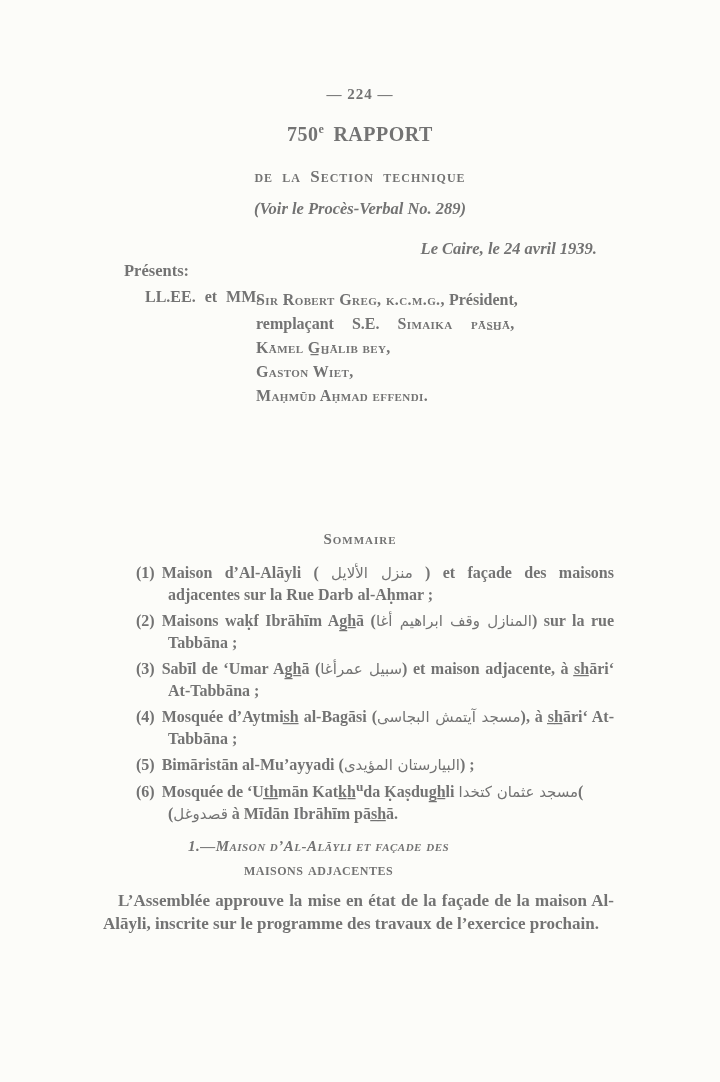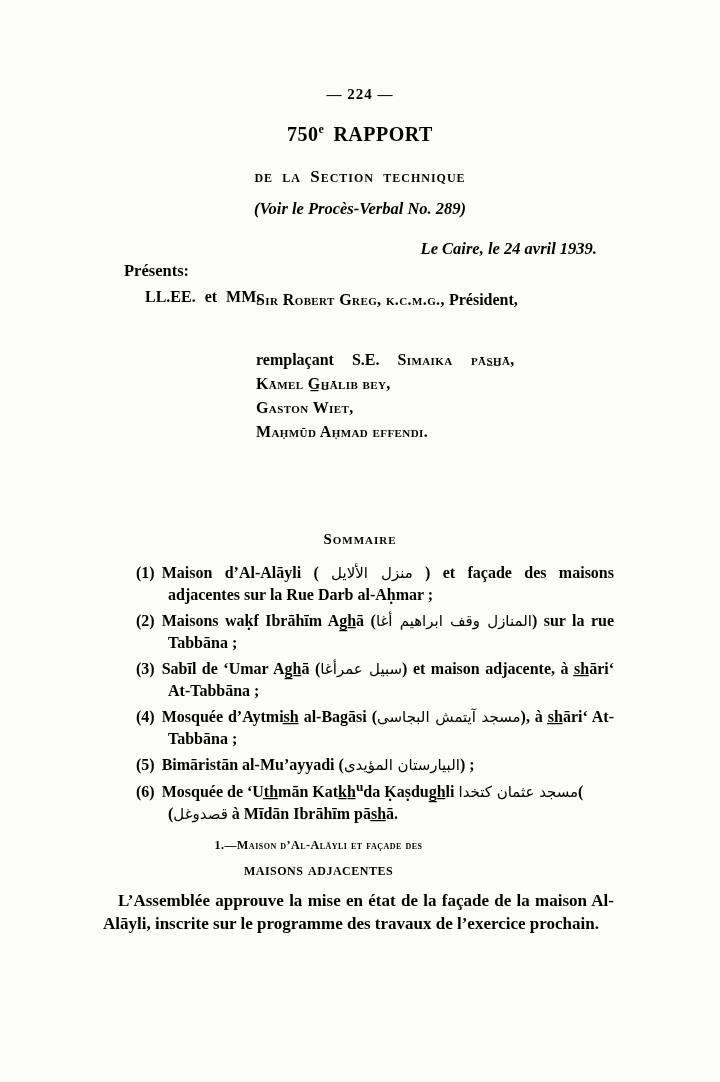--- a/index.html
+++ b/index.html
@@ -1,39 +1,39 @@
 <!DOCTYPE html>
 <html><head>
 <meta charset="utf-8">
 <style>
   html,body{margin:0;padding:0;}
   body{width:720px;height:1082px;background:#e8e8e6;}
   .page{
     position:relative;width:720px;height:1082px;background:#fcfcf9;
-    color:#000000;font-family:"Liberation Serif","DejaVu Serif",serif;
+    color:#737373;font-family:"Liberation Serif","DejaVu Serif",serif;
     font-weight:bold;overflow:hidden;
   }
   .abs{position:absolute;}
   #pageno{top:86px;left:0;right:0;text-align:center;font-size:15px;letter-spacing:1px;}
   #title{top:123px;left:0;right:0;text-align:center;font-size:20px;letter-spacing:0.5px;}
   #title sup{font-size:12px;}
   .tword{margin-left:9px;}
   #subtitle{top:167px;left:0;right:0;text-align:center;font-size:17px;letter-spacing:1px;word-spacing:4px;}
   #reference{top:199px;left:0;right:0;text-align:center;font-style:italic;font-size:16.5px;}
   #dateline{top:239px;right:123px;font-style:italic;font-size:16.5px;}
   #presents{top:261px;left:124px;font-size:16.5px;}
   #honorifics{top:288px;left:145px;font-size:16px;word-spacing:5px;}
   #names{top:288px;left:256px;width:360px;font-size:16px;line-height:24px;}
-  #names .nline:nth-child(2){word-spacing:14px;margin-top:36px;}
+  #names .nline:nth-child(2){word-spacing:14px;}
   #excuse{top:481px;left:124px;font-size:16.5px;}
   #som-title{top:531px;left:0;right:0;text-align:center;font-size:15px;letter-spacing:1px;}
   #som-list{top:562px;left:136px;width:478px;font-size:16px;line-height:21px;}
   .item{margin-bottom:5px;text-align:justify;padding-left:32px;text-indent:-32px;}
   .num{margin-right:7px;}
-  #sec-h1{top:838px;left:63px;width:511px;text-align:center;font-size:12px;letter-spacing:0.5px;}
+  #sec-h1{top:838px;left:63px;width:511px;text-align:center;font-size:15px;letter-spacing:0.5px;font-style:italic;}
   #sec-h2{top:860px;left:63px;width:511px;text-align:center;font-size:16.5px;letter-spacing:0.5px;}
   #para{top:889px;left:103px;width:511px;font-size:17px;line-height:23px;text-align:justify;text-indent:15px;}
   .sc{font-variant:small-caps;letter-spacing:0.4px;}
   .ar{font-family:"DejaVu Sans",sans-serif;font-weight:normal;font-size:15px;}
   sup{line-height:0;}
 </style>
 </head>
 <body>
 
 <div class="page">

